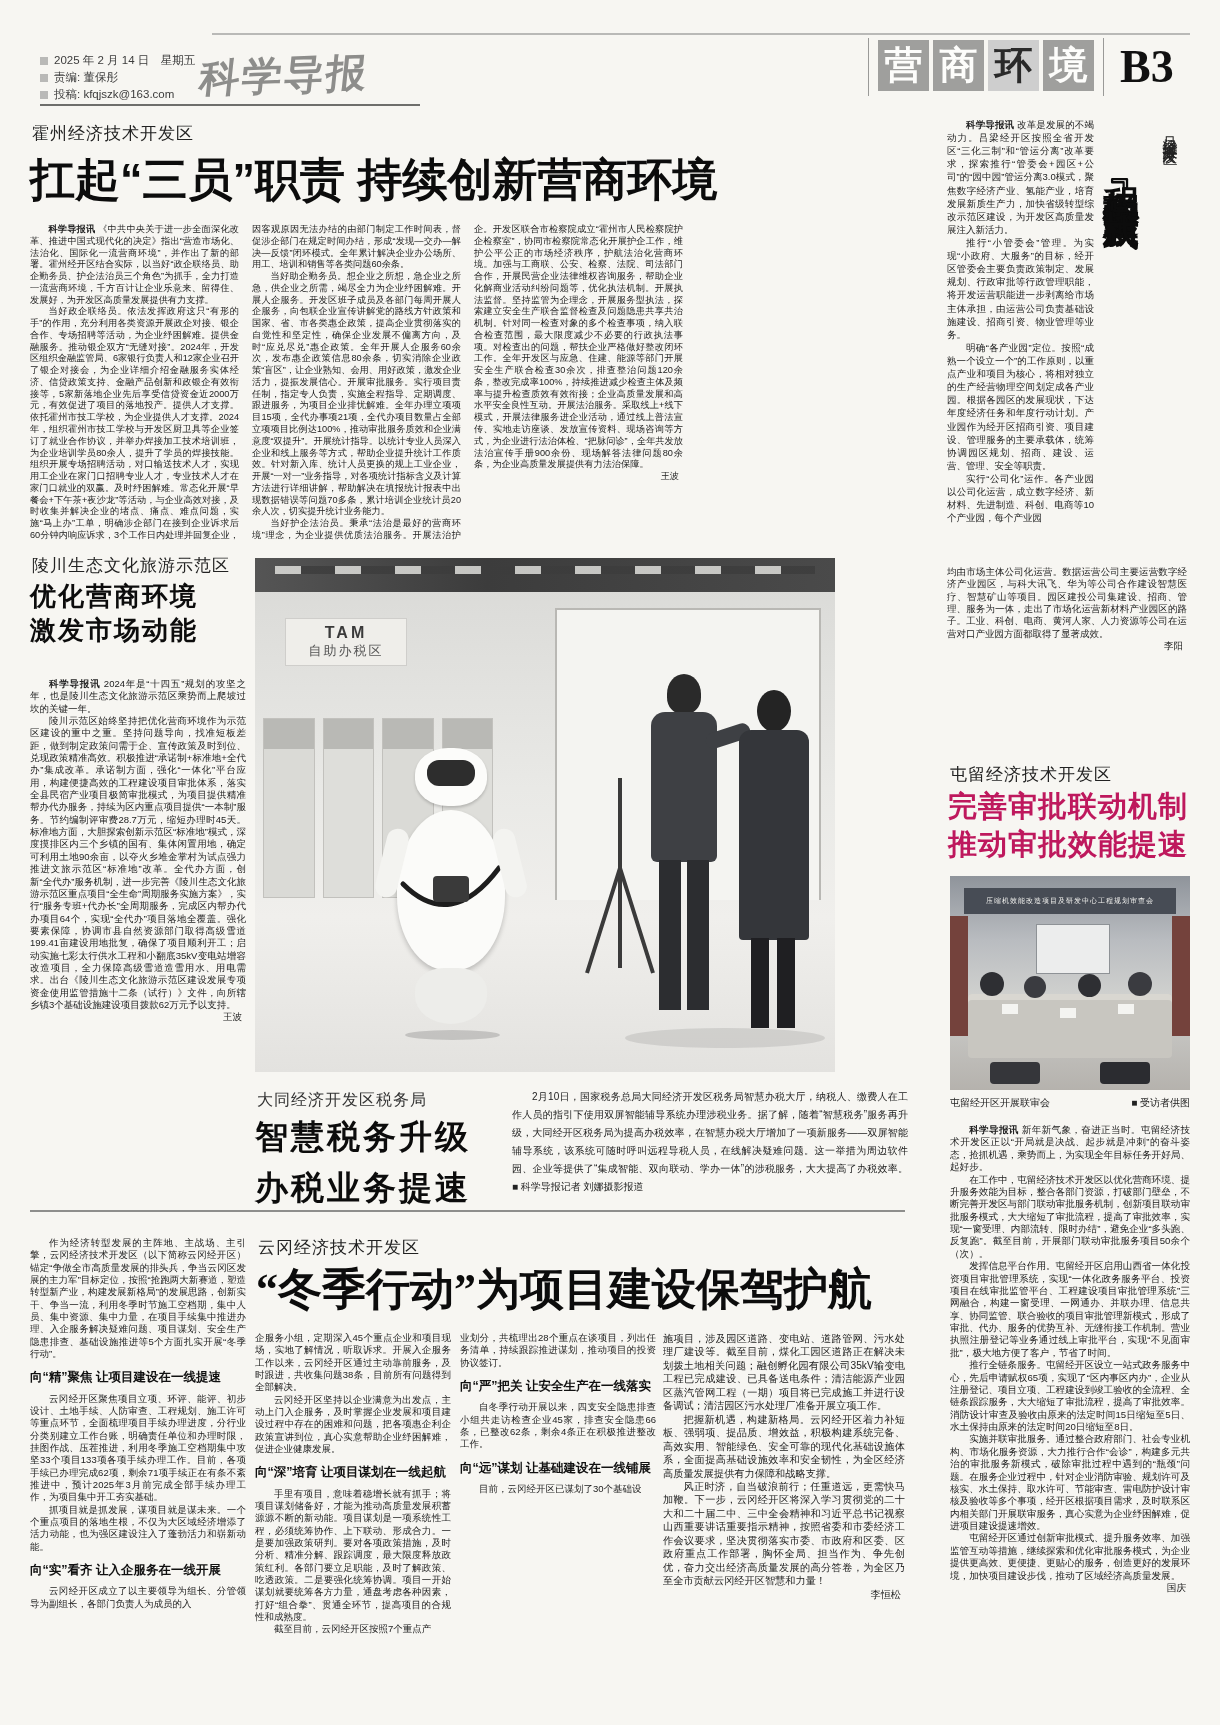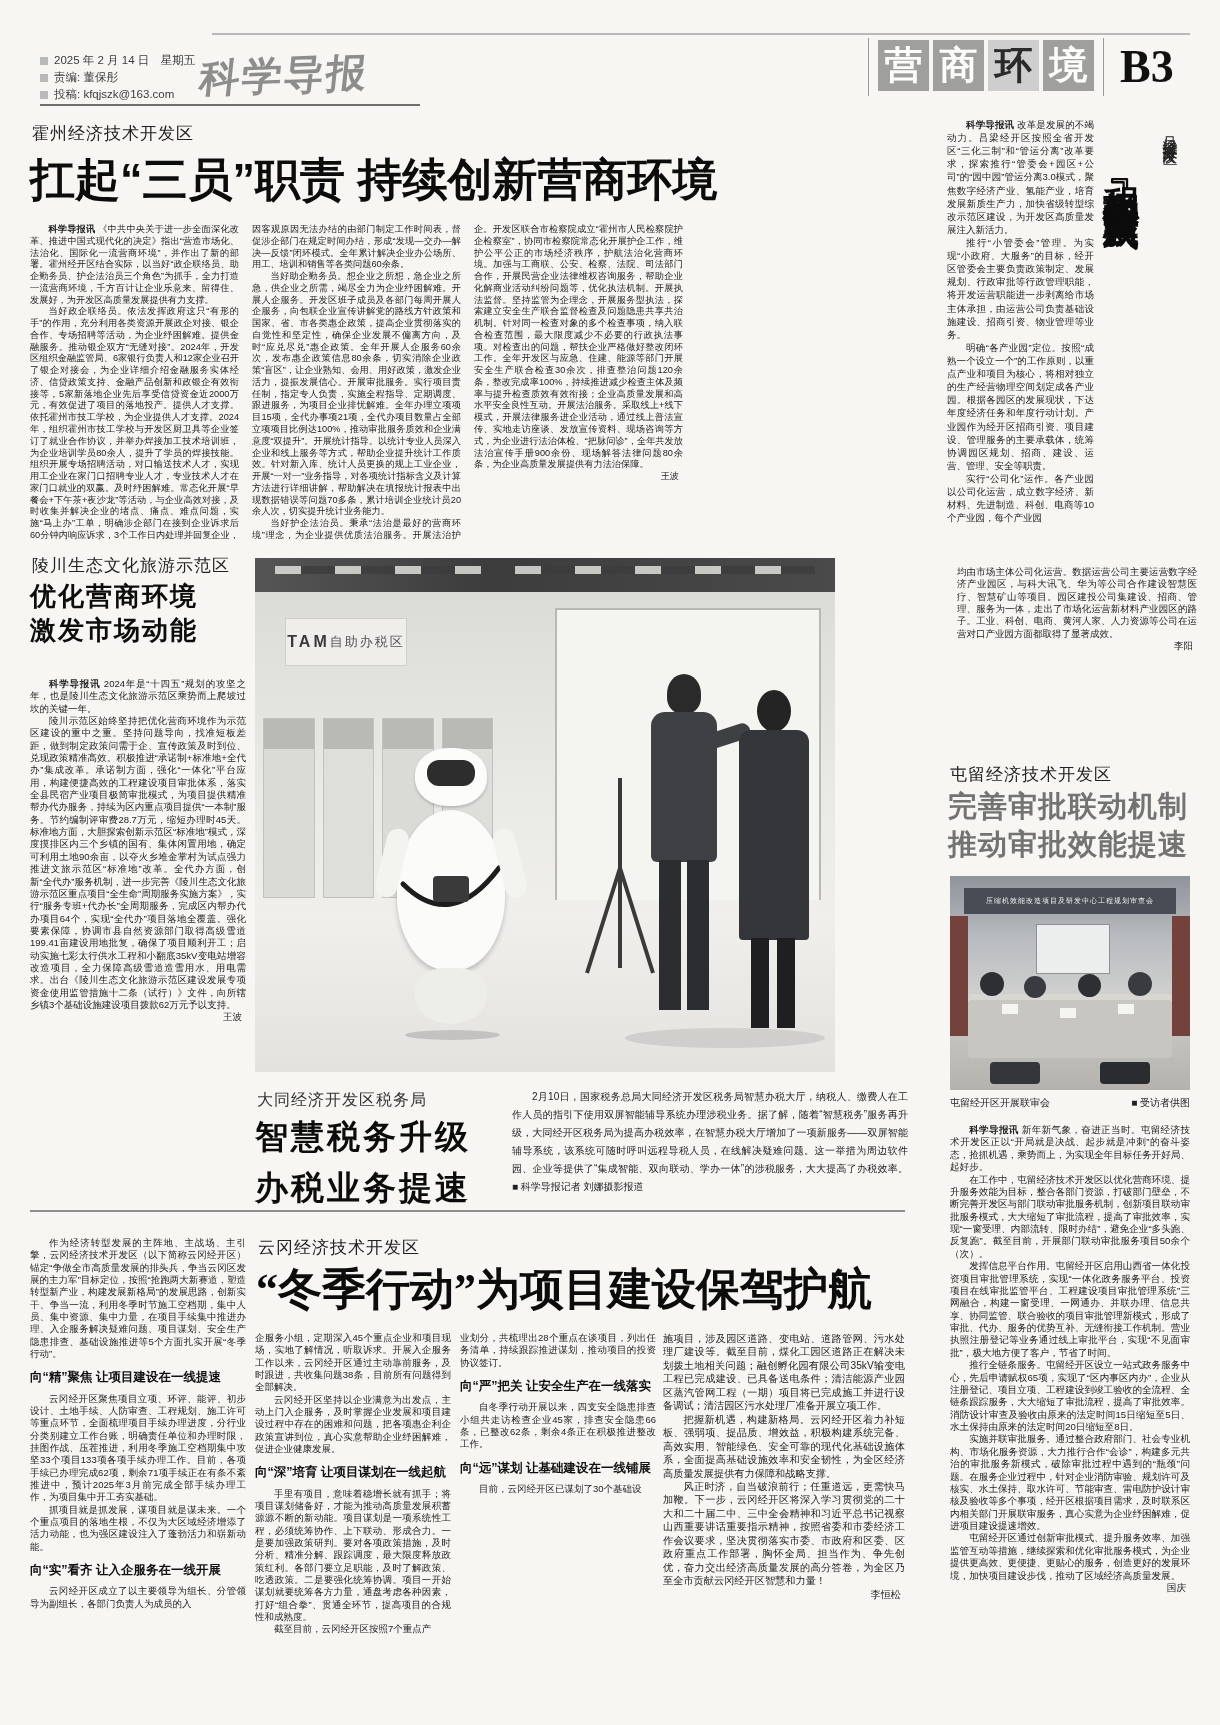--- a/index.html
+++ b/index.html
@@ -25,21 +25,21 @@
            font-family:"Liberation Sans",sans-serif;}
   .flow b{font-weight:bold;}
   .body-s{font-size:9.2px;line-height:1.28;color:#222;}
   .body-m{font-size:9.5px;line-height:1.3;color:#222;}
   .cols4{column-count:4;column-gap:13px;column-fill:auto;}
   
   .h-huozhou{font-size:45px;font-weight:bold;letter-spacing:0px;color:#0c0c0c;white-space:nowrap;}
   .h-serif{font-family:"Liberation Serif",serif;font-weight:bold;color:#0c0c0c;}
   .h-lingchuan{font-size:26px;line-height:1.32;letter-spacing:2px;}
   .h-datong{font-size:33px;line-height:1.55;letter-spacing:3px;}
-  .h-tunliu{font-size:29px;font-weight:bold;line-height:1.3;letter-spacing:1px;color:#737373;}
+  .h-tunliu{font-size:29px;font-weight:bold;line-height:1.3;letter-spacing:1px;color:#be185d;}
   .h-yungang{font-size:44px;letter-spacing:0px;white-space:nowrap;}
   .vert{writing-mode:vertical-rl;text-orientation:upright;}
   
   .photo{overflow:hidden;}
   .cap-line{display:flex;justify-content:space-between;font-size:10px;color:#222;}
   .caption-body p{margin:0;text-indent:2em;text-align:justify;font-size:10px;line-height:1.8;color:#222;}
 </style>
 </head>
 <body>
 
@@ -78,21 +78,21 @@
 </div>
 <div class="abs flow body-m" style="left:30px;top:678px;width:216px;height:448px;overflow:hidden;">
     <p><b>科学导报讯</b> 2024年是“十四五”规划的攻坚之年，也是陵川生态文化旅游示范区乘势而上爬坡过坎的关键一年。</p>
     <p>陵川示范区始终坚持把优化营商环境作为示范区建设的重中之重。坚持问题导向，找准短板差距，做到制定政策问需于企、宣传政策及时到位、兑现政策精准高效。积极推进“承诺制+标准地+全代办”集成改革。承诺制方面，强化“一体化”平台应用，构建便捷高效的工程建设项目审批体系，落实全县民宿产业项目极简审批模式，为项目提供精准帮办代办服务，持续为区内重点项目提供“一本制”服务。节约编制评审费28.7万元，缩短办理时45天。标准地方面，大胆探索创新示范区“标准地”模式，深度摸排区内三个乡镇的国有、集体闲置用地，确定可利用土地90余亩，以夺火乡堆金掌村为试点强力推进文旅示范区“标准地”改革。全代办方面，创新“全代办”服务机制，进一步完善《陵川生态文化旅游示范区重点项目“全生命”周期服务实施方案》，实行“服务专班+代办长”全周期服务，完成区内帮办代办项目64个，实现“全代办”项目落地全覆盖。强化要素保障，协调市县自然资源部门取得高级雪道199.41亩建设用地批复，确保了项目顺利开工；启动实施七彩太行供水工程和小翻底35kV变电站增容改造项目，全力保障高级雪道造雪用水、用电需求。出台《陵川生态文化旅游示范区建设发展专项资金使用监管措施十二条（试行）》文件，向所辖乡镇3个基础设施建设项目拨款62万元予以支持。</p>
     <p class="r">王波</p>
   </div>
 
 <div class="abs photo" style="left:255px;top:558px;width:580px;height:514px;background:linear-gradient(180deg,#d9d9d6 0%,#e9e9e6 45%,#f0efec 70%,#e3e2df 100%);">
   <div class="abs" style="left:0;top:0;width:580px;height:34px;background:linear-gradient(90deg,#555,#3c3c3c 40%,#4a4a4a);"></div>
   <div class="abs" style="left:20px;top:8px;width:540px;height:8px;background:repeating-linear-gradient(90deg,#e8e8e4 0 26px,#3c3c3c 26px 60px);opacity:.8;"></div>
-  <div class="abs" style="left:30px;top:60px;width:120px;height:46px;background:#efeeea;border:1px solid #cfcecb;display:flex;align-items:center;justify-content:center;">
+  <div class="abs" style="left:30px;top:60px;width:120px;height:46px;background:#efeeea;border:1px solid #cfcecb;display:flex;flex-direction:column;align-items:center;justify-content:center;">
     <div style="font-weight:bold;font-size:16px;color:#3a3a3a;letter-spacing:3px;">TAM</div>
     <div style="font-size:13px;color:#555;letter-spacing:2px;">自助办税区</div>
   </div>
   <div class="abs" style="left:300px;top:50px;width:262px;height:290px;background:#f4f4f1;border:2px solid #b9b8b4;border-bottom:none;"></div>
   <div class="abs" style="left:8px;top:160px;width:230px;height:180px;display:flex;gap:8px;">
     <div style="flex:1;background:#dadad6;border:1px solid #c2c1bd;box-shadow:inset 0 30px 0 #b9b9b5;"></div>
     <div style="flex:1;background:#dedead;border:1px solid #c2c1bd;background:#dedeDA;box-shadow:inset 0 30px 0 #b9b9b5;"></div>
     <div style="flex:1;background:#dadad6;border:1px solid #c2c1bd;box-shadow:inset 0 30px 0 #b9b9b5;"></div>
     <div style="flex:1;background:#dedeDA;border:1px solid #c2c1bd;box-shadow:inset 0 30px 0 #b9b9b5;"></div>
   </div>
@@ -141,21 +141,21 @@
 </div>
 
 <div class="abs flow body-m" style="left:947px;top:118px;width:147px;height:444px;overflow:hidden;line-height:1.38;">
     <p><b>科学导报讯</b> 改革是发展的不竭动力。吕梁经开区按照全省开发区“三化三制”和“管运分离”改革要求，探索推行“管委会+园区+公司”的“园中园”管运分离3.0模式，聚焦数字经济产业、氢能产业，培育发展新质生产力，加快省级转型综改示范区建设，为开发区高质量发展注入新活力。</p>
     <p>推行“小管委会”管理。为实现“小政府、大服务”的目标，经开区管委会主要负责政策制定、发展规划、行政审批等行政管理职能，将开发运营职能进一步剥离给市场主体承担，由运营公司负责基础设施建设、招商引资、物业管理等业务。</p>
     <p>明确“各产业园”定位。按照“成熟一个设立一个”的工作原则，以重点产业和项目为核心，将相对独立的生产经营物理空间划定成各产业园。根据各园区的发展现状，下达年度经济任务和年度行动计划。产业园作为经开区招商引资、项目建设、管理服务的主要承载体，统筹协调园区规划、招商、建设、运营、管理、安全等职责。</p>
     <p>实行“公司化”运作。各产业园以公司化运营，成立数字经济、新材料、先进制造、科创、电商等10个产业园，每个产业园</p>
   </div>
 <div class="abs vert h-serif" style="left:1096px;top:160px;height:470px;font-size:36px;font-weight:900;letter-spacing:2px;">积极探索『管运分离』新模式</div>
 <div class="abs vert" style="left:1160px;top:124px;height:170px;font-size:15px;letter-spacing:2px;color:#222;">吕梁经济技术开发区</div>
-<div class="abs flow body-m" style="left:947px;top:566px;width:240px;height:100px;overflow:hidden;margin-left:10px;">
+<div class="abs flow body-m" style="left:947px;top:566px;width:240px;height:100px;overflow:hidden;">
     <p class="cont">均由市场主体公司化运营。数据运营公司主要运营数字经济产业园区，与科大讯飞、华为等公司合作建设智慧医疗、智慧矿山等项目。园区建投公司集建设、招商、管理、服务为一体，走出了市场化运营新材料产业园区的路子。工业、科创、电商、黄河人家、人力资源等公司在运营对口产业园方面都取得了显著成效。</p>
     <p class="r">李阳</p>
   </div>
 
 <div class="abs kicker" style="left:950px;top:763px;">屯留经济技术开发区</div>
 <div class="abs h-tunliu" style="left:948px;top:788px;">
   <div>完善审批联动机制</div>
   <div>推动审批效能提速</div>
 </div>
 <div class="abs photo" style="left:950px;top:876px;width:240px;height:214px;background:linear-gradient(180deg,#8f949b 0%,#b9bcc0 30%,#cfd0ce 55%,#b5b2ad 100%);">

